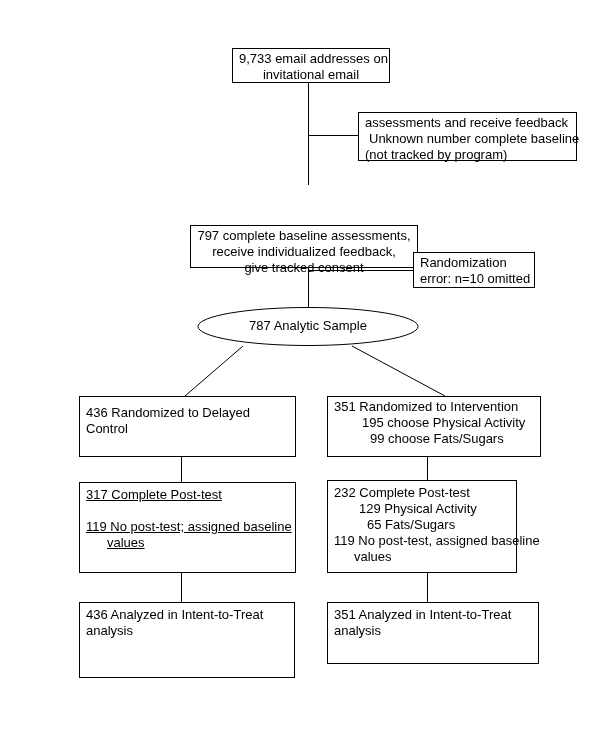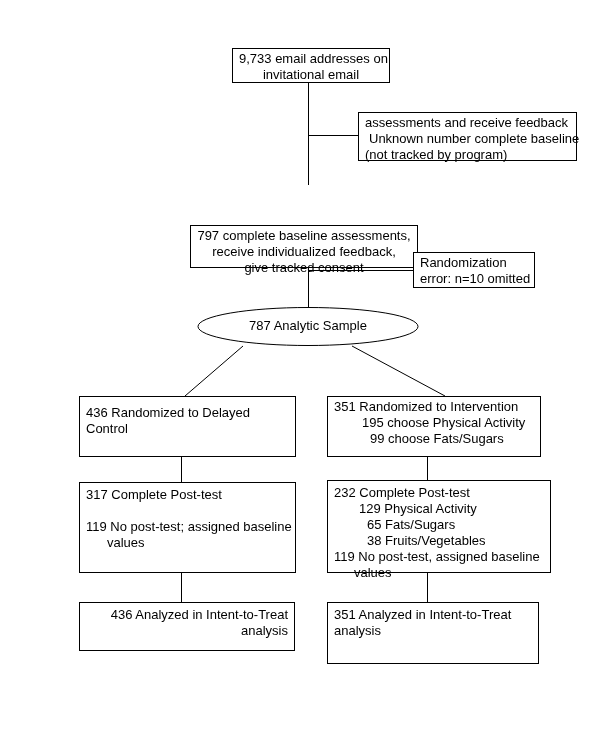--- a/index.html
+++ b/index.html
@@ -45,23 +45,23 @@
   .i33 { padding-left: 33px; }
   .i36 { padding-left: 36px; }
 
   
   #b-email   { left: 232px; top: 48px;  width: 158px; height: 35px; }
   #b-unknown { left: 358px; top: 112px; width: 219px; height: 49px; }
   #b-baseline{ left: 190px; top: 185px; width: 228px; height: 43px; margin-top: 40px; }
   #b-random  { left: 413px; top: 252px; width: 122px; height: 36px; }
   #b-delayed { left: 79px;  top: 396px; width: 217px; height: 61px; padding-top: 8px;}
   #b-interv  { left: 327px; top: 396px; width: 214px; height: 61px; }
-  #b-pt-ctrl { left: 79px;  top: 482px; width: 217px; height: 91px; padding-top: 4px;}
-  #b-pt-int  { left: 327px; top: 480px; width: 224px; height: 93px; padding-top: 4px;}
-  #b-itt-ctrl{ left: 79px;  top: 602px; width: 216px; height: 49px; padding-top: 4px; text-align: right;}
+  #b-pt-ctrl { left: 79px;  top: 482px; width: 217px; height: 91px; padding-top: 4px; text-decoration: underline;}
+  #b-pt-int  { left: 327px; top: 480px; width: 190px; height: 93px; padding-top: 4px;}
+  #b-itt-ctrl{ left: 79px;  top: 602px; width: 216px; height: 76px; padding-top: 4px;}
   #b-itt-int { left: 327px; top: 602px; width: 212px; height: 62px; padding-top: 4px;}
 
   
   #c-v1 { left: 308px; top: 83px;  width: 1px;   height: 102px; }
   #c-h1 { left: 308px; top: 135px; width: 50px;  height: 1px;   }
   #c-v2 { left: 308px; top: 228px; width: 1px;   height: 80px;  }
   #c-h2 { left: 308px; top: 270px; width: 105px; height: 1px;   }
   #c-v3 { left: 181px; top: 457px; width: 1px;   height: 25px;  }
   #c-v4 { left: 427px; top: 457px; width: 1px;   height: 23px;  }
   #c-v5 { left: 181px; top: 573px; width: 1px;   height: 29px;  }
@@ -133,21 +133,20 @@
     <div class="ln">317 Complete Post-test</div>
     <div class="ln blank"></div>
     <div class="ln">119 No post-test; assigned baseline</div>
     <div class="ln i21">values</div>
   </div>
 
   <div class="box" id="b-pt-int">
     <div class="ln">232 Complete Post-test</div>
     <div class="ln i25">129 Physical Activity</div>
     <div class="ln i33">65 Fats/Sugars</div>
-    <div class="ln i33">38 Fruits/Vegetables</div>
     <div class="ln">119 No post-test, assigned baseline</div>
     <div class="ln i20">values</div>
   </div>
 
   <div class="box" id="b-itt-ctrl">
     <div class="ln">436 Analyzed in Intent-to-Treat</div>
     <div class="ln">analysis</div>
   </div>
 
   <div class="box" id="b-itt-int">

